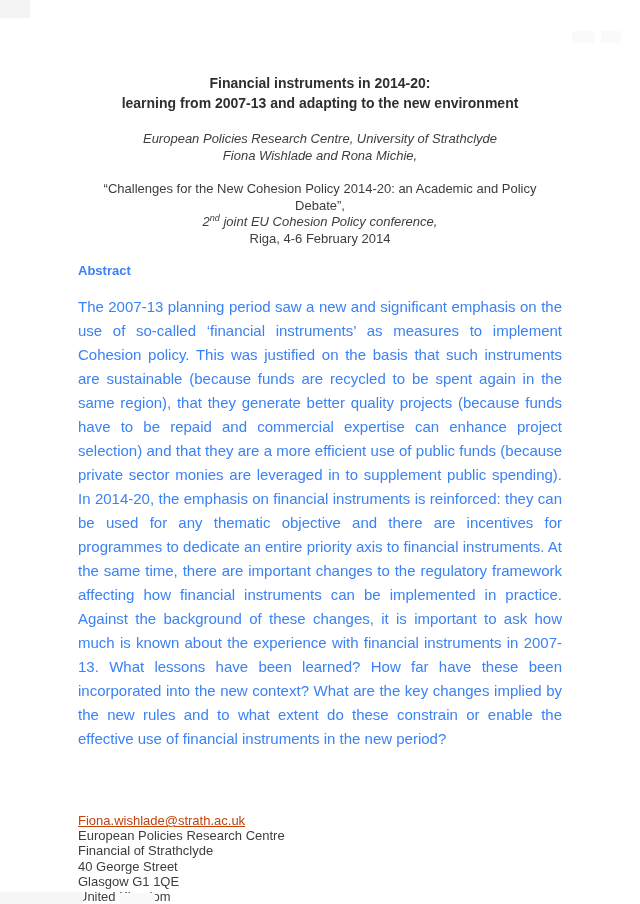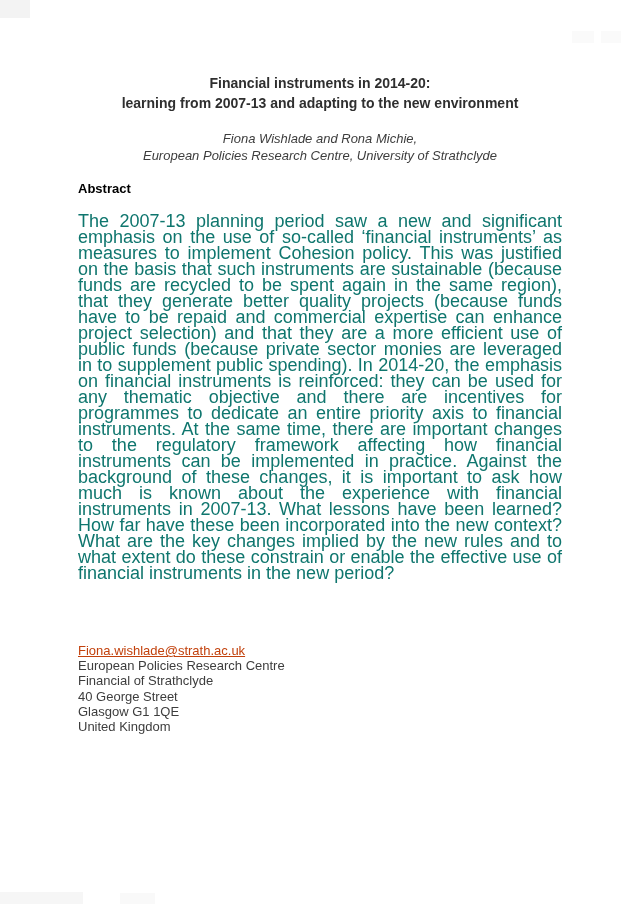--- a/index.html
+++ b/index.html
@@ -50,28 +50,28 @@
   .conference-line-italic { font-style: italic; }
   .conference-block sup {
     font-size: 9px;
     font-style: italic;
     vertical-align: super;
     line-height: 0;
   }
   .abstract-heading {
     font-weight: bold;
     font-size: 13px;
-    color: #000000;
+    color: #3b82f6;
     margin-bottom: 17px;
   }
   .abstract-paragraph {
-    font-size: 18px;
-    line-height: 16px;
+    font-size: 15px;
+    line-height: 24px;
     text-align: justify;
-    color: #0f766e;
+    color: #3b82f6;
     margin: 0;
   }
   .contact-block {
     margin-top: 62px;
     font-size: 13px;
     line-height: 15.2px;
     color: #3d3d3d;
   }
   .contact-block a {
     color: #c2410c;
@@ -90,24 +90,29 @@
 <body>
 
 <div class="page">
 
   <div class="title-block">
     <div>Financial instruments in 2014-20:</div>
     <div>learning from 2007-13 and adapting to the new environment</div>
   </div>
 
   <div class="authors-block">
+    <div>European Policies Research Centre, University of Strathclyde</div>
     <div>Fiona Wishlade and Rona Michie,</div>
-    <div>European Policies Research Centre, University of Strathclyde</div>
   </div>
 
+  <div class="conference-block">
+    <div>“Challenges for the New Cohesion Policy 2014-20: an Academic and Policy Debate”,</div>
+    <div class="conference-line-italic"><span>2</span><sup>nd</sup><span> joint EU Cohesion Policy conference,</span></div>
+    <div>Riga, 4-6 February 2014</div>
+  </div>
 
   <div class="abstract-heading">Abstract</div>
 
   <p class="abstract-paragraph">The 2007-13 planning period saw a new and significant emphasis on the use of so-called ‘financial instruments’ as measures to implement Cohesion policy. This was justified on the basis that such instruments are sustainable (because funds are recycled to be spent again in the same region), that they generate better quality projects (because funds have to be repaid and commercial expertise can enhance project selection) and that they are a more efficient use of public funds (because private sector monies are leveraged in to supplement public spending). In 2014-20, the emphasis on financial instruments is reinforced: they can be used for any thematic objective and there are incentives for programmes to dedicate an entire priority axis to financial instruments. At the same time, there are important changes to the regulatory framework affecting how financial instruments can be implemented in practice. Against the background of these changes, it is important to ask how much is known about the experience with financial instruments in 2007-13. What lessons have been learned? How far have these been incorporated into the new context? What are the key changes implied by the new rules and to what extent do these constrain or enable the effective use of financial instruments in the new period?</p>
 
   <div class="contact-block">
     <span class="contact-line"><a href="#">Fiona.wishlade@strath.ac.uk</a></span>
     <span class="contact-line">European Policies Research Centre</span>
     <span class="contact-line">Financial of Strathclyde</span>
     <span class="contact-line">40 George Street</span>

